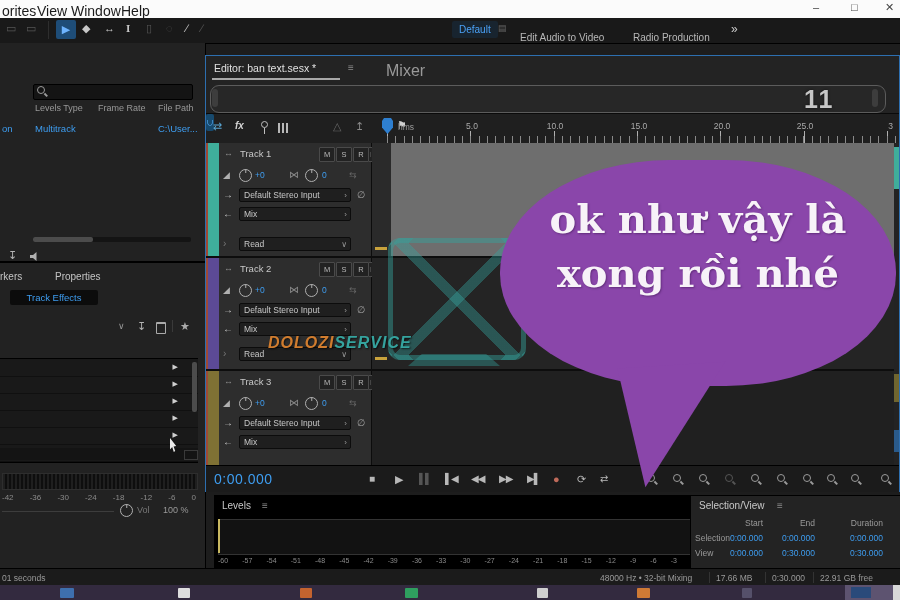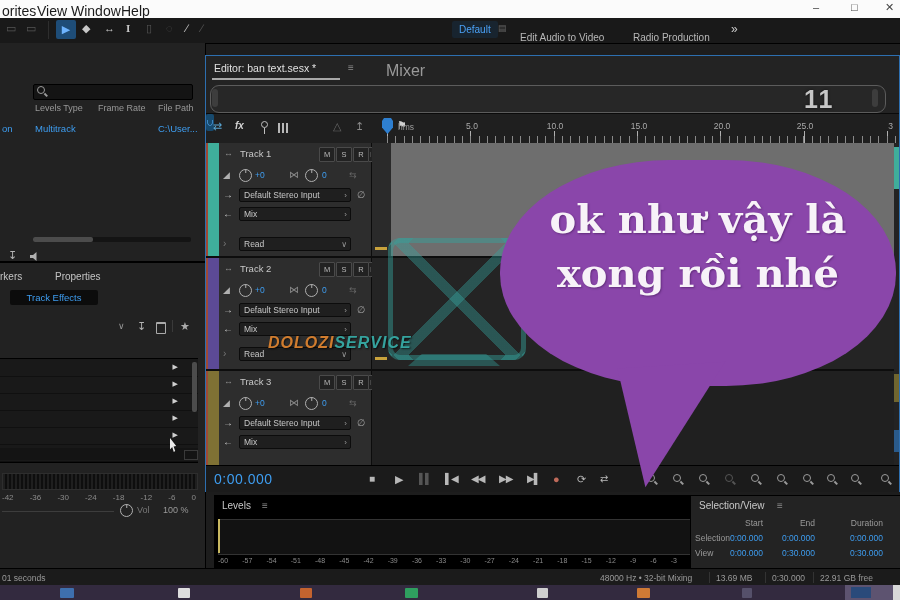--- a/index.html
+++ b/index.html
@@ -525,21 +525,21 @@
     <span class="sv-lab svr2">View</span>
     <span class="sv-val svr2 svv1">0:00.000</span>
     <span class="sv-val svr2 svv2">0:30.000</span>
     <span class="sv-val svr2 svv3">0:30.000</span>
   </div>
 
   <div class="a statusbar">
     <span class="sb sb-left">01 seconds</span>
     <span class="sb sb-eng">48000 Hz • 32-bit Mixing</span>
     <span class="sb-sep sp1"></span>
-    <span class="sb sb-size">13.69 MB</span>
+    <span class="sb sb-size">17.66 MB</span>
     <span class="sb-sep sp2"></span>
     <span class="sb sb-len">0:30.000</span>
     <span class="sb-sep sp3"></span>
     <span class="sb sb-free">22.91 GB free</span>
   </div>
 
   <div class="a taskbar">
     <span class="tk tk1"></span>
     <span class="tk tk2"></span>
     <span class="tk tk3"></span>

